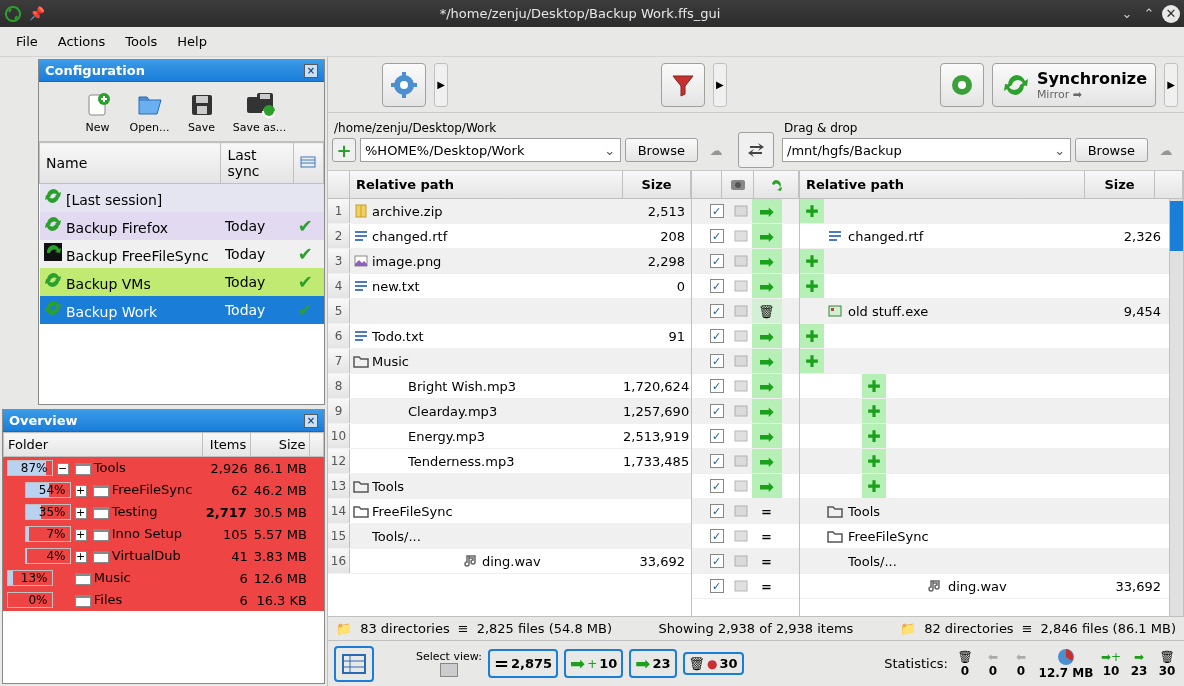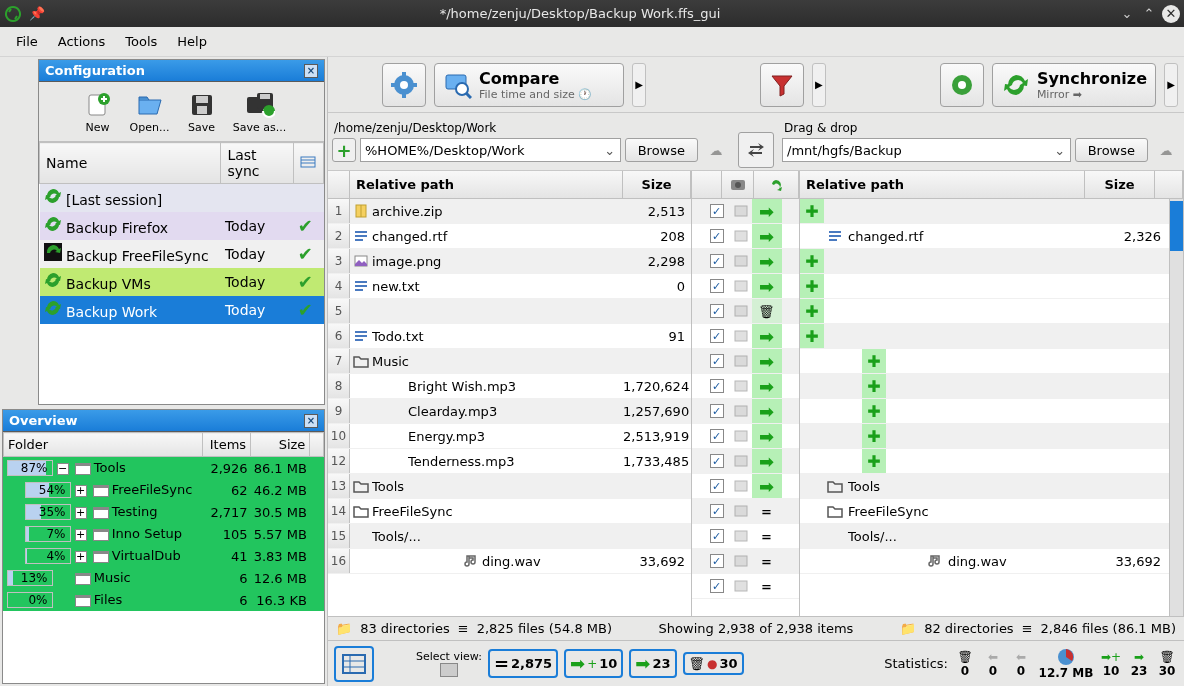--- a/index.html
+++ b/index.html
@@ -39,21 +39,21 @@
 .cfg-row { height:26px;}
 .cfg-row.lastsession { background:#e4e5f0;}
 .cfg-row.firefox { background:#e2daf0;}
 .cfg-row.ffs { background:#f0f0f0;}
 .cfg-row.vms { background:#c0ea72; }
 .cfg-row.selected { background:#1a7dd8; color:#fff;}
 .sync-icon { width:18px; height:18px; display:inline-flex;}
 .checkmark { color:#2ca02c; font-size:18px; font-weight:bold;}
 
 
-.ov-table { width:100%; border-collapse:collapse; background:#22c55e; font-size:13px;}
+.ov-table { width:100%; border-collapse:collapse; background:#ef4444; font-size:13px;}
 .ov-table th { background:linear-gradient(#f8f8f8,#e4e4e4); border:1px solid #c0c0c0; padding:4px 4px; font-weight:normal; text-align:left;}
 .ov-table td { padding:3px 3px; white-space:nowrap;}
 .pct { display:inline-block; width:46px; text-align:right; padding-right:4px; border:1px solid #c0c0c0; font-size:12px; position:relative;}
 .pct .bar { position:absolute; left:0; top:0; bottom:0; background:#b9d2f0;}
 .pct span{position:relative;}
 .expander{display:inline-block; width:12px; height:12px; border:1px solid #888; text-align:center; line-height:10px; font-size:11px; margin-right:2px; background:#fff;}
 .folder-icon{display:inline-block; width:16px; height:12px; border:1px solid #888; border-top:3px solid #888; background:#fff; margin-right:3px; vertical-align:middle;}
 
 
 .rightcol { flex:1; display:flex; flex-direction:column; min-width:0;}
@@ -294,21 +294,21 @@
               <td></td>
             </tr>
             <tr>
               <td><span style="display:inline-block;width:18px"></span><span class="pct"><span class="bar" style="width:54%"></span><span>54%</span></span> <span class="expander">+</span> <span class="folder-icon"></span><span>FreeFileSync</span></td>
               <td style="text-align:right;">62</td>
               <td style="text-align:right;">46.2 MB</td>
               <td></td>
             </tr>
             <tr>
               <td><span style="display:inline-block;width:18px"></span><span class="pct"><span class="bar" style="width:35%"></span><span>35%</span></span> <span class="expander">+</span> <span class="folder-icon"></span><span>Testing</span></td>
-              <td style="text-align:right;">2,717</td>
+              <td style="font-weight:bold;">2,717</td>
               <td style="text-align:right;">30.5 MB</td>
               <td></td>
             </tr>
             <tr>
               <td><span style="display:inline-block;width:18px"></span><span class="pct"><span class="bar" style="width:7%"></span><span>7%</span></span> <span class="expander">+</span> <span class="folder-icon"></span><span>Inno Setup</span></td>
               <td style="text-align:right;">105</td>
               <td style="text-align:right;">5.57 MB</td>
               <td></td>
             </tr>
             <tr>
@@ -346,33 +346,20 @@
               <circle cx="13" cy="13" r="4" fill="#fff"></circle>
               <g stroke="#4a90d0" stroke-width="4">
                 <line x1="13" y1="0" x2="13" y2="6"></line>
                 <line x1="13" y1="20" x2="13" y2="26"></line>
                 <line x1="0" y1="13" x2="6" y2="13"></line>
                 <line x1="20" y1="13" x2="26" y2="13"></line>
               </g>
             </svg>
         </span>
       </div>
-      <div class="bigbtn" style="min-width:190px;">
-        <span class="bicon">
-          <svg width="28" height="28" viewBox="0 0 28 28">
-              <rect x="2" y="4" width="20" height="14" rx="2" fill="#6ab0f0" stroke="#2a6ab0"></rect>
-              <circle cx="18" cy="18" r="6" fill="#fff" stroke="#2a6ab0" stroke-width="2"></circle>
-              <line x1="22" y1="22" x2="27" y2="27" stroke="#2a6ab0" stroke-width="3"></line>
-            </svg>
-        </span>
-        <div class="btxt">
-          <span class="bt1">Compare</span>
-          <span class="bt2"><span>File time and size</span> <span>🕐</span></span>
-        </div>
-      </div>
       <div class="narrow-arrow">▶</div>
       <div style="flex:1"></div>
       <div class="bigbtn iconbtn">
         <span class="bicon">
           <svg width="26" height="26" viewBox="0 0 26 26">
               <path d="M3 4h20l-8 10v8l-4 2v-10z" fill="#c83030" stroke="#802020"></path>
             </svg>
         </span>
       </div>
       <div class="narrow-arrow">▶</div>
@@ -823,20 +810,31 @@
                 <span class="fname"></span>
                 <span class="fsize"></span>
               </div>
               <div class="gr gr3">
                 <span class="sicon add" style="">
                   <span class="plus-green">✚</span>
                 </span>
                 <span class="fname"></span>
                 <span class="fsize"></span>
               </div>
+              <div class="gr gr3 alt">
+                <span class="sicon"></span>
+                <span class="ficon">
+                  <svg width="16" height="16" viewBox="0 0 16 16">
+                    <rect x="2" y="3" width="12" height="10" fill="#d0f0d0" stroke="#3a803a"></rect>
+                    <rect x="4" y="5" width="3" height="3" fill="#c04040"></rect>
+                  </svg>
+                </span>
+                <span class="fname">old stuff.exe</span>
+                <span class="fsize">9,454</span>
+              </div>
               <div class="gr gr3">
                 <span class="sicon add" style="">
                   <span class="plus-green">✚</span>
                 </span>
                 <span class="fname"></span>
                 <span class="fsize"></span>
               </div>
               <div class="gr gr3 alt">
                 <span class="sicon add" style="">
                   <span class="plus-green">✚</span>

